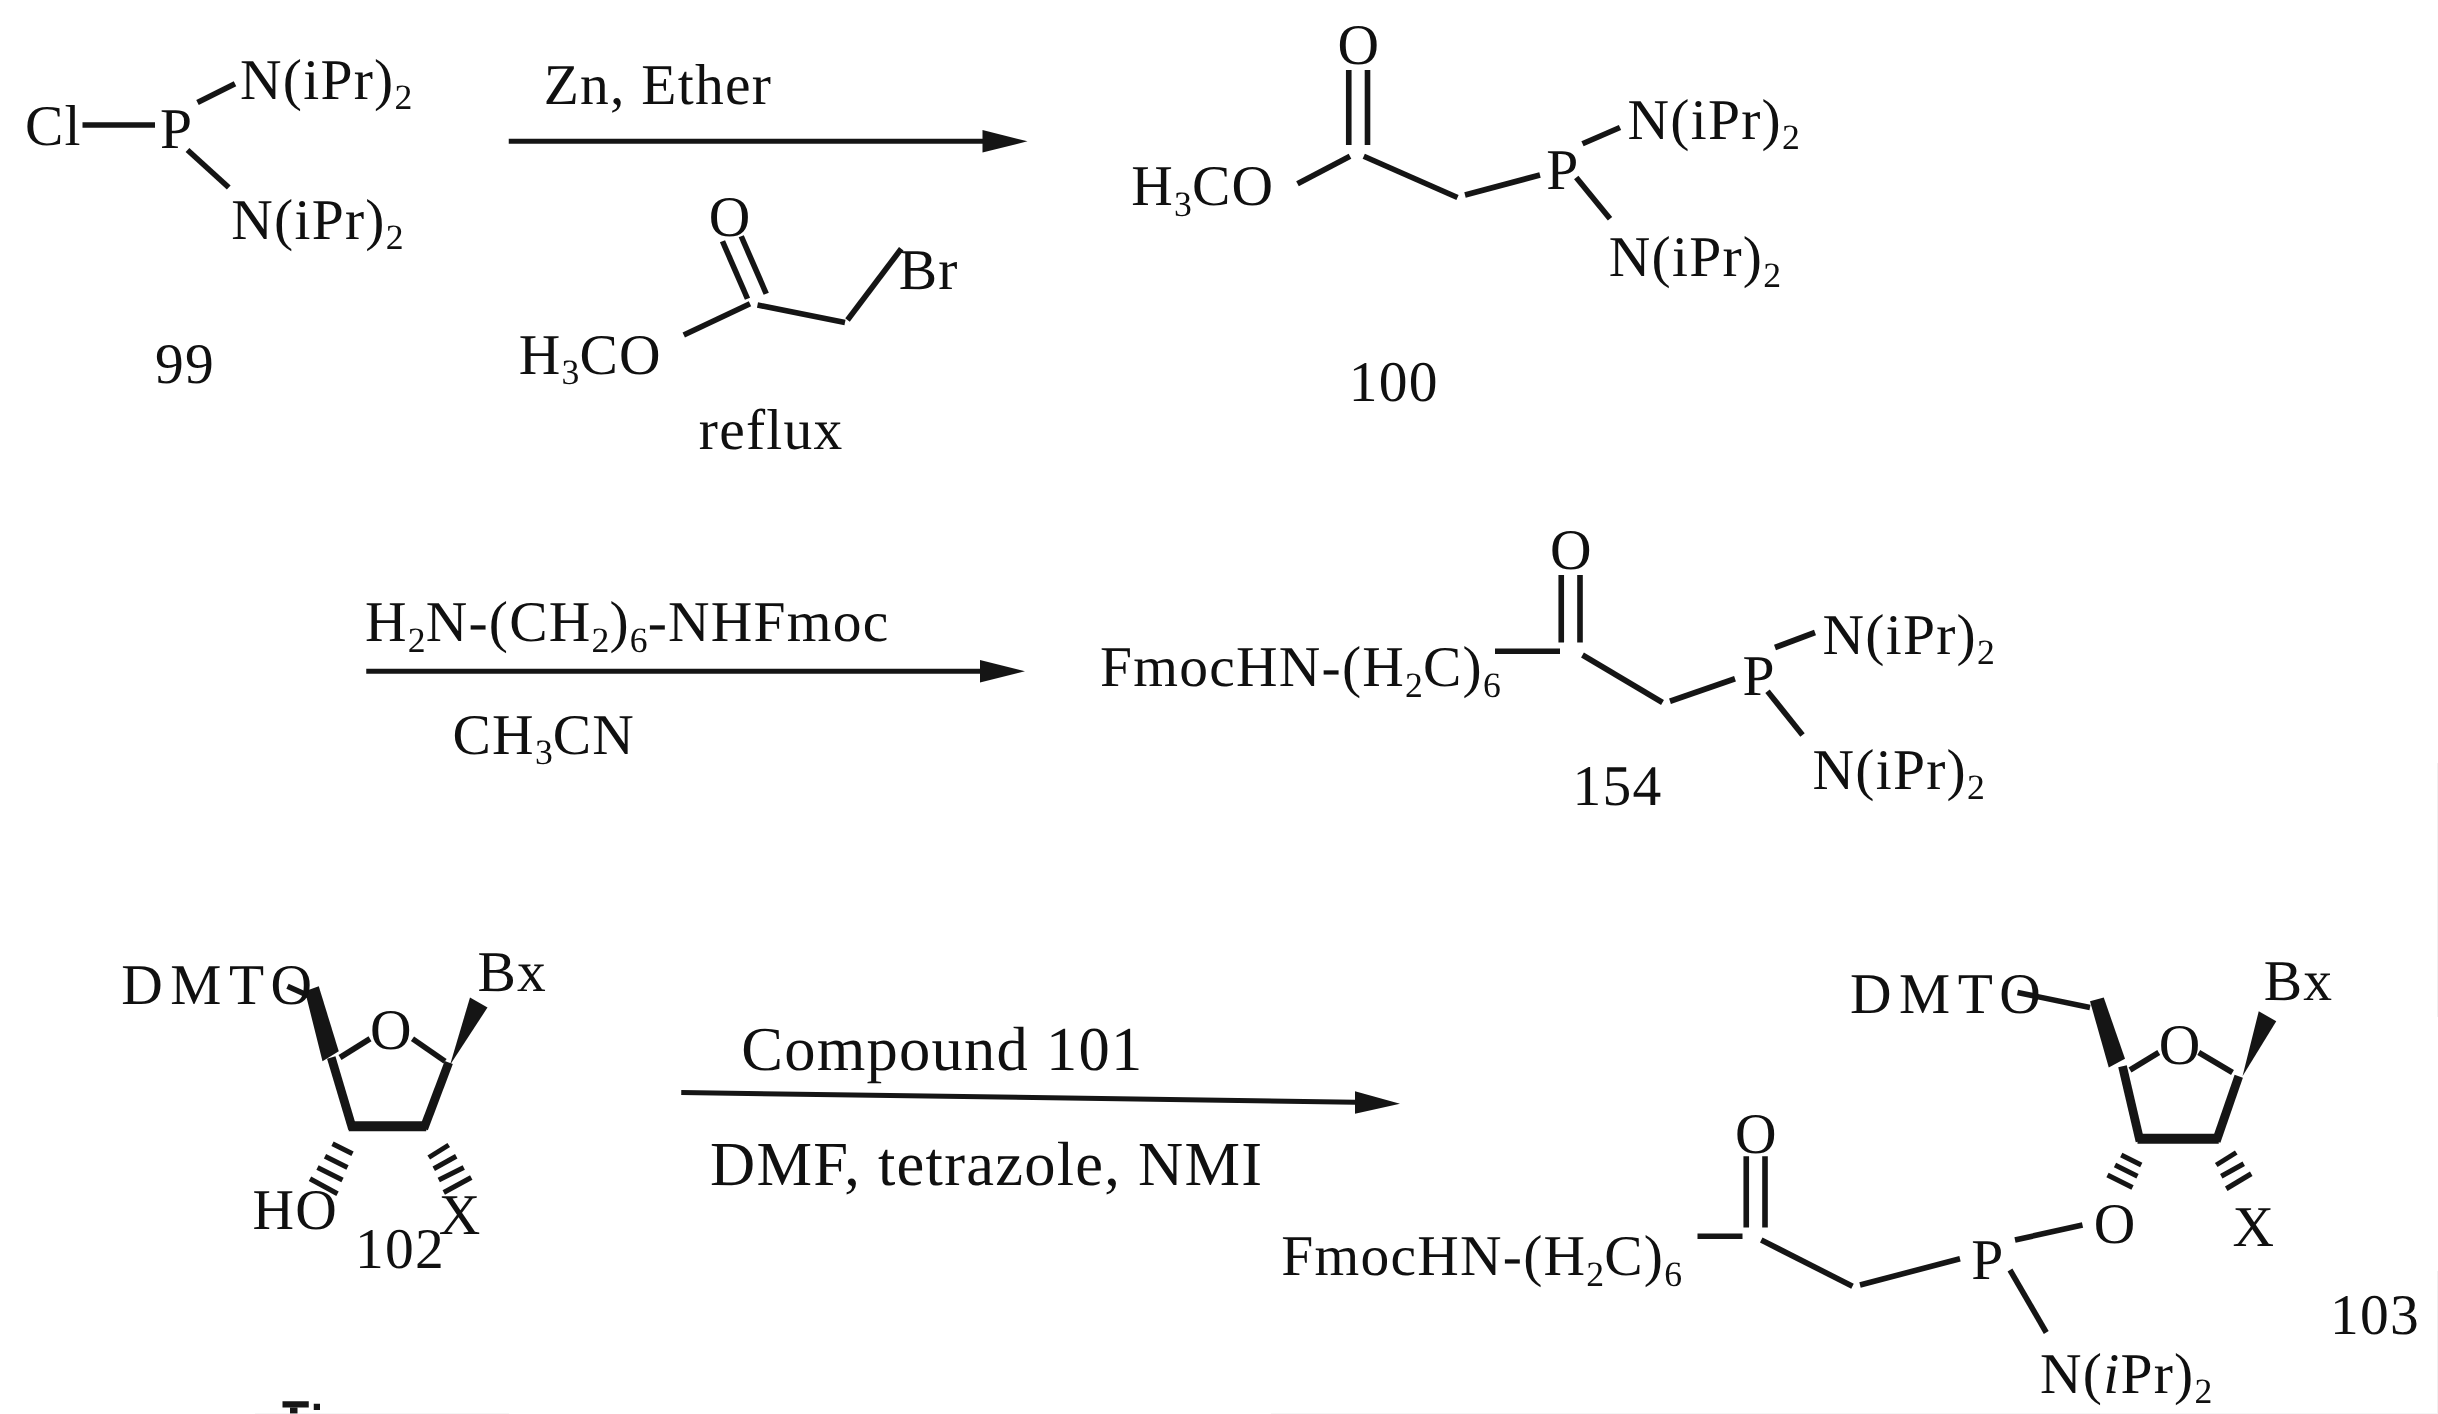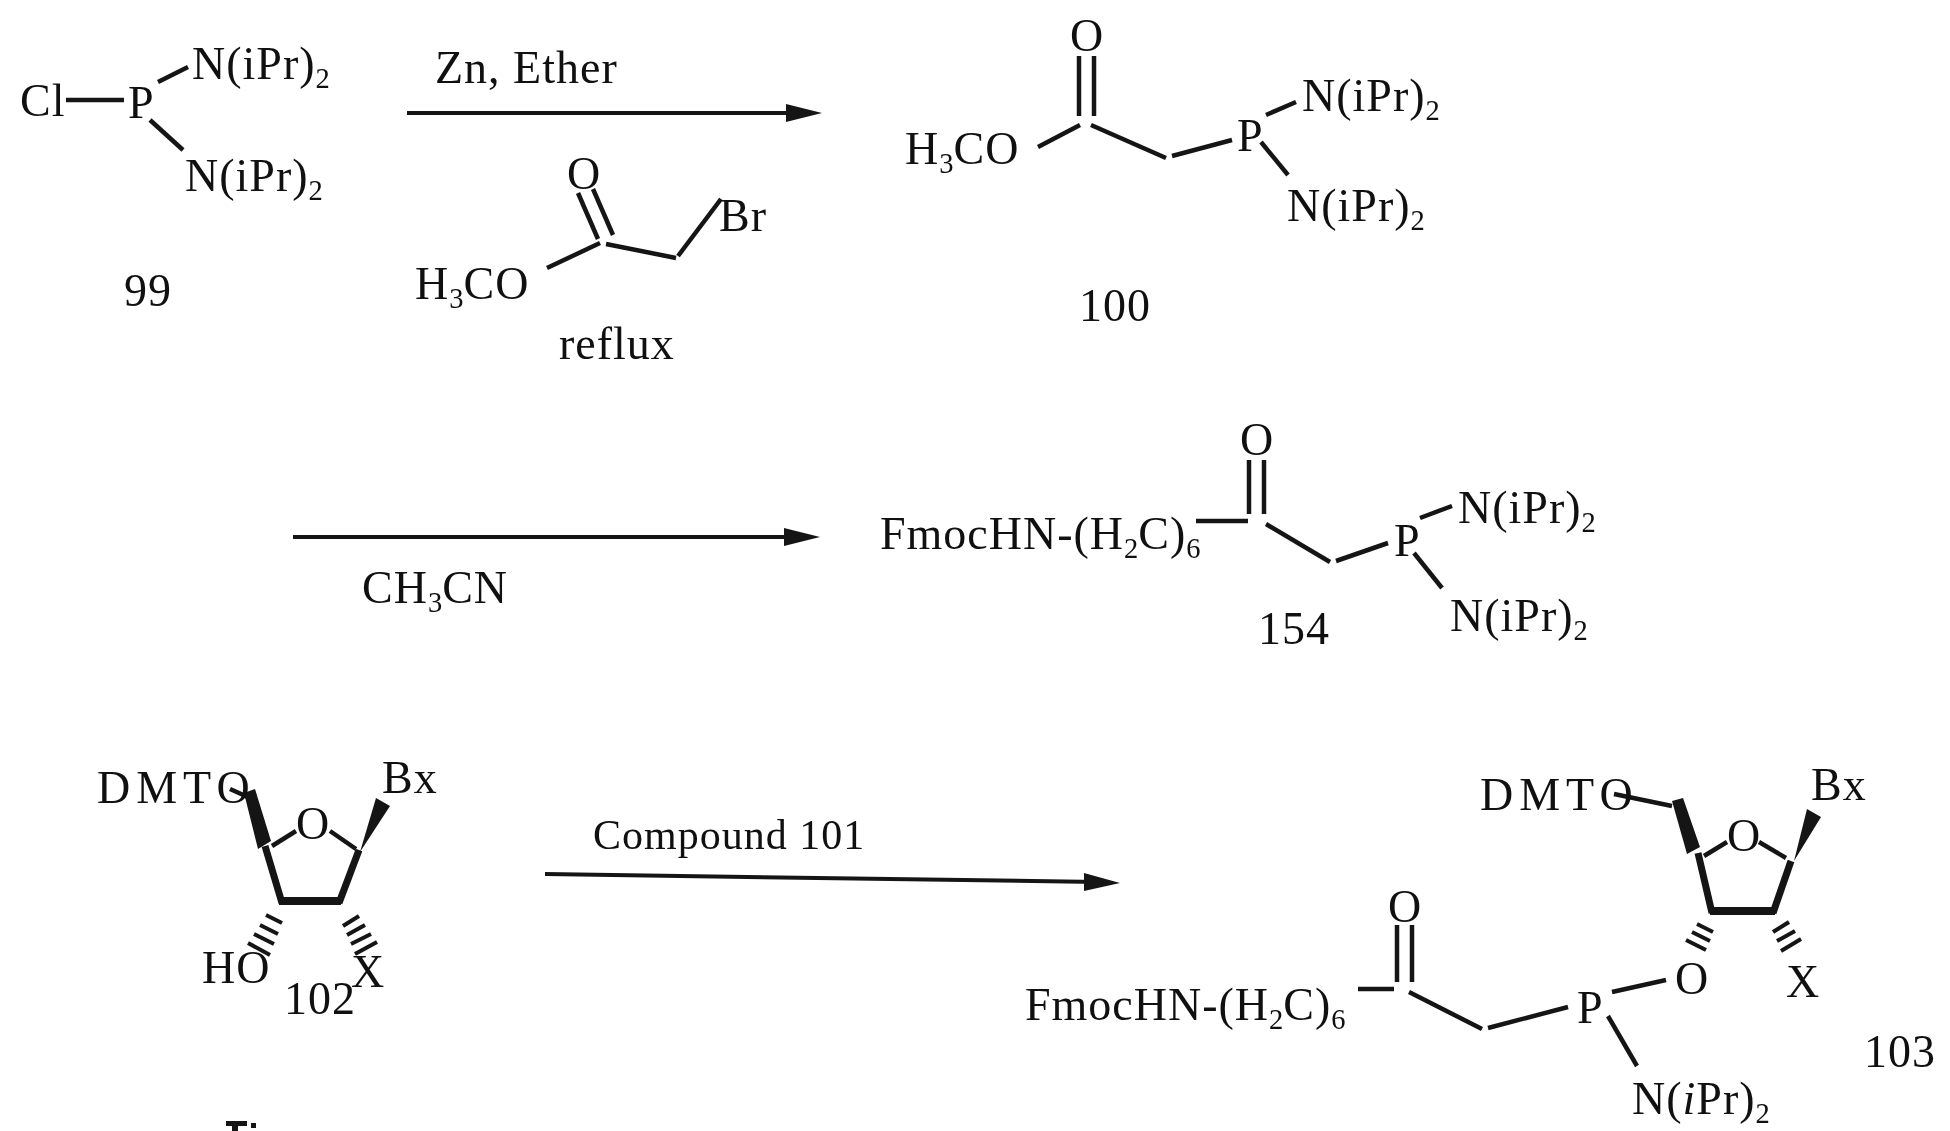--- a/index.html
+++ b/index.html
@@ -13,21 +13,21 @@
   .art line.bold6{stroke-width:7;}
   .art line.bold8{stroke-width:8;}
   .art line.hash{stroke-width:4;}
   .art line.arrowline{stroke-width:4;}
   .art polygon{fill:#151515;stroke:none;}
   .art rect.frag{fill:#151515;}
   .lbl{
     position:absolute;white-space:nowrap;font-size:46px;line-height:1;
     letter-spacing:1px;color:#101010;
   }
-  .s42{font-size:42px;}
+  .s42{font-size:50px;}
   .wide{letter-spacing:6px;margin-left:33px;}
   .sub{font-size:0.62em;vertical-align:-0.30em;letter-spacing:0;}
   .ital{font-style:italic;}
 </style>
 </head>
 <body>
 
 <div class="page">
 
   <svg class="art" viewBox="0 0 1950 1131">
@@ -143,37 +143,39 @@
   <div class="lbl" style="left:719px;top:193px">Br</div>
   <div class="lbl" style="left:559px;top:321px">reflux</div>
 
   <div class="lbl" style="left:905px;top:126px"><span>H</span><span class="sub">3</span><span>CO</span></div>
   <div class="lbl" style="left:1070px;top:13px">O</div>
   <div class="lbl" style="left:1237px;top:113px">P</div>
   <div class="lbl" style="left:1302px;top:73px"><span>N(iPr)</span><span class="sub">2</span></div>
   <div class="lbl" style="left:1287px;top:183px"><span>N(iPr)</span><span class="sub">2</span></div>
   <div class="lbl" style="left:1079px;top:283px">100</div>
 
+  <div class="lbl" style="left:292px;top:475px"><span>H</span><span class="sub">2</span><span>N-(CH</span><span class="sub">2</span><span>)</span><span class="sub">6</span><span>-NHFmoc</span></div>
   <div class="lbl" style="left:362px;top:565px"><span>CH</span><span class="sub">3</span><span>CN</span></div>
 
   <div class="lbl" style="left:880px;top:511px"><span>FmocHN-(H</span><span class="sub">2</span><span>C)</span><span class="sub">6</span></div>
   <div class="lbl" style="left:1240px;top:417px">O</div>
   <div class="lbl" style="left:1394px;top:518px">P</div>
   <div class="lbl" style="left:1458px;top:485px"><span>N(iPr)</span><span class="sub">2</span></div>
   <div class="lbl" style="left:1450px;top:593px"><span>N(iPr)</span><span class="sub">2</span></div>
   <div class="lbl" style="left:1258px;top:606px">154</div>
 
   <div class="lbl wide" style="left:64px;top:765px">DMTO</div>
   <div class="lbl" style="left:296px;top:801px">O</div>
   <div class="lbl" style="left:382px;top:755px">Bx</div>
   <div class="lbl" style="left:202px;top:945px">HO</div>
   <div class="lbl" style="left:351px;top:949px">X</div>
   <div class="lbl" style="left:284px;top:976px">102</div>
 
   <div class="lbl s42" style="left:593px;top:814px">Compound 101</div>
+  <div class="lbl s42" style="left:568px;top:906px">DMF, tetrazole, NMI</div>
 
   <div class="lbl" style="left:1025px;top:982px"><span>FmocHN-(H</span><span class="sub">2</span><span>C)</span><span class="sub">6</span></div>
   <div class="lbl" style="left:1388px;top:884px">O</div>
   <div class="lbl wide" style="left:1447px;top:772px">DMTO</div>
   <div class="lbl" style="left:1727px;top:813px">O</div>
   <div class="lbl" style="left:1811px;top:762px">Bx</div>
   <div class="lbl" style="left:1675px;top:956px">O</div>
   <div class="lbl" style="left:1577px;top:985px">P</div>
   <div class="lbl" style="left:1786px;top:959px">X</div>
   <div class="lbl" style="left:1632px;top:1076px"><span>N(</span><span class="ital">i</span><span>Pr)</span><span class="sub">2</span></div>

